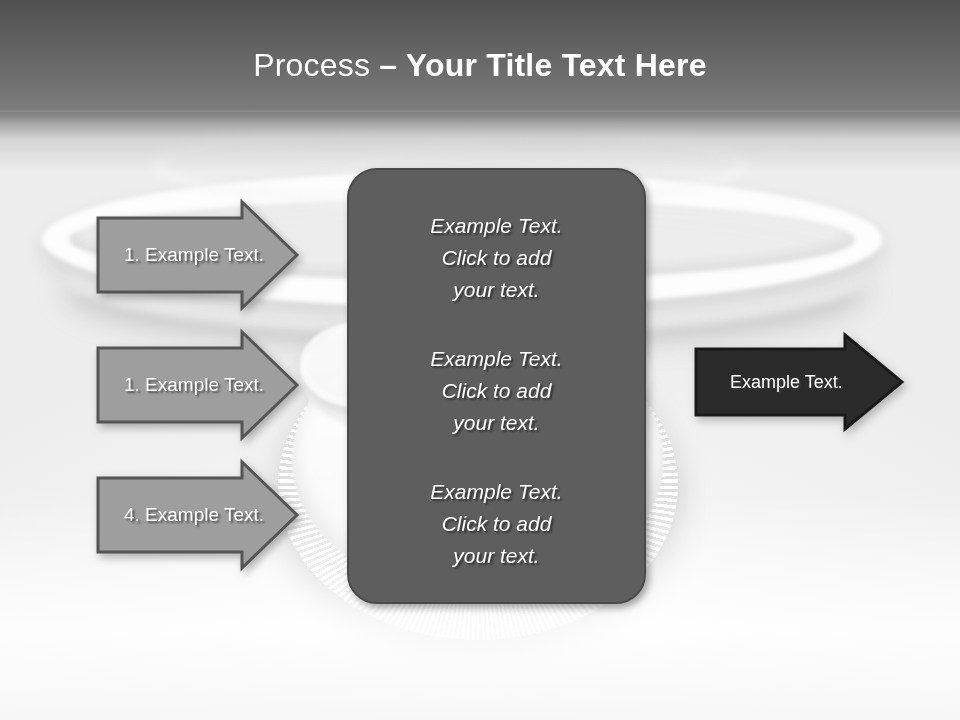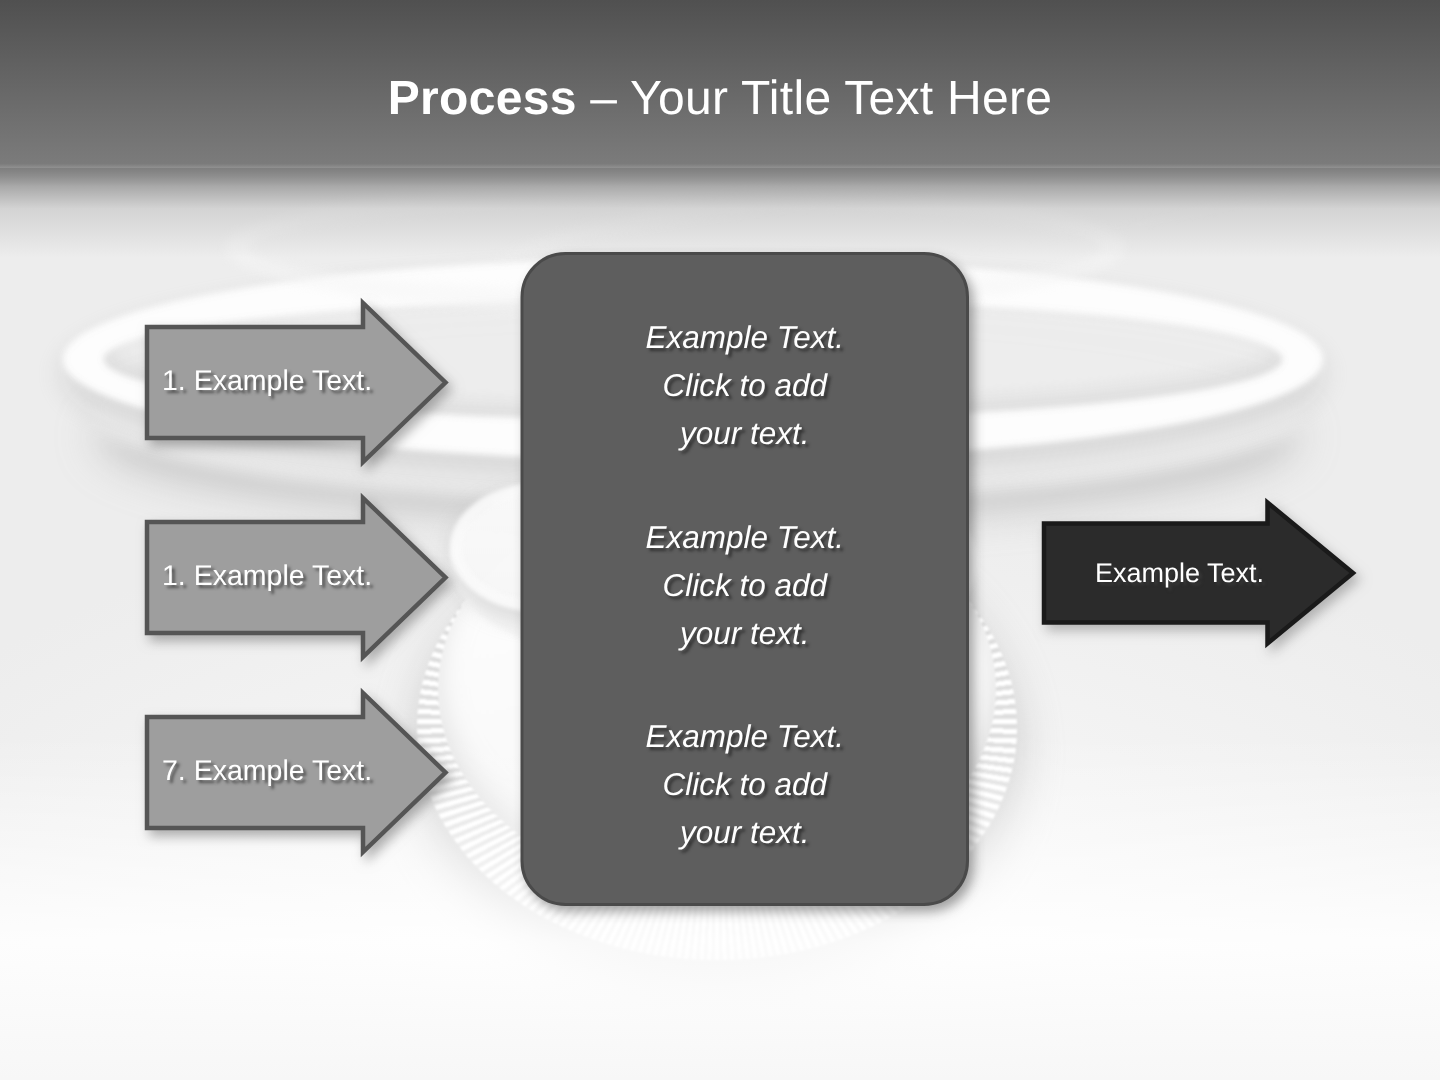--- a/index.html
+++ b/index.html
@@ -130,22 +130,22 @@
 
   .slide-title {
     position:absolute; left:0; top:47px;
     width:960px;
     text-align:center;
     font-size:32px;
     color:#ffffff;
     letter-spacing:.2px;
     white-space:nowrap;
   }
-  .slide-title .t-bold { font-weight:bold; }
-  .slide-title .t-rest { font-weight:normal; }
+  .slide-title .t-bold { font-weight:normal; }
+  .slide-title .t-rest { font-weight:bold; }
 
   
   .center-panel {
     position:absolute;
     left:347px; top:168px;
     width:299px; height:436px;
     background:#5e5e5e;
     border:2px solid #4a4a4a;
     border-radius:30px;
     box-shadow:3px 4px 7px rgba(60,60,60,.45);
@@ -174,21 +174,21 @@
   .arrow .arrow-label {
     position:relative;
     z-index:2;
     color:#ffffff;
     font-size:19px;
     text-shadow:2px 2px 2px rgba(60,60,60,.8);
     white-space:nowrap;
   }
 
   .arrow-left { width:203px; height:110px; }
-  .arrow-left .arrow-label { margin-left:12px;text-align:center; }
+  .arrow-left .arrow-label { margin-left:28px;text-align:center; }
   #arrow-1 { left:96px; top:200px; }
   #arrow-2 { left:96px; top:330px; }
   #arrow-3 { left:96px; top:460px; }
 
   .arrow-right { width:210px; height:98px; }
   #arrow-out { left:694px; top:333px; }
   .arrow-right .arrow-label { margin-left:36px; font-size:18px; }
 </style>
 </head>
 <body>
@@ -226,21 +226,21 @@
     <svg width="203" height="110" viewBox="0 0 203 110">
       <polygon points="2,18 146,18 146,2 201,55 146,108 146,92 2,92" fill="#9e9e9e" stroke="#555555" stroke-width="3" stroke-linejoin="miter" style="filter:drop-shadow(3px 4px 4px rgba(110,110,110,.55))"></polygon>
     </svg>
     <span class="arrow-label">1. Example Text.</span>
   </div>
 
   <div class="arrow arrow-left" id="arrow-3">
     <svg width="203" height="110" viewBox="0 0 203 110">
       <polygon points="2,18 146,18 146,2 201,55 146,108 146,92 2,92" fill="#9e9e9e" stroke="#555555" stroke-width="3" stroke-linejoin="miter" style="filter:drop-shadow(3px 4px 4px rgba(110,110,110,.55))"></polygon>
     </svg>
-    <span class="arrow-label">7. Example Text.</span>
+    <span class="arrow-label">4. Example Text.</span>
   </div>
 
   <div class="center-panel">
     <div class="panel-block">Example Text.
 Click  to add
 your text.</div>
     <div class="panel-block">Example Text.
 Click  to add
 your text.</div>
     <div class="panel-block">Example Text.

